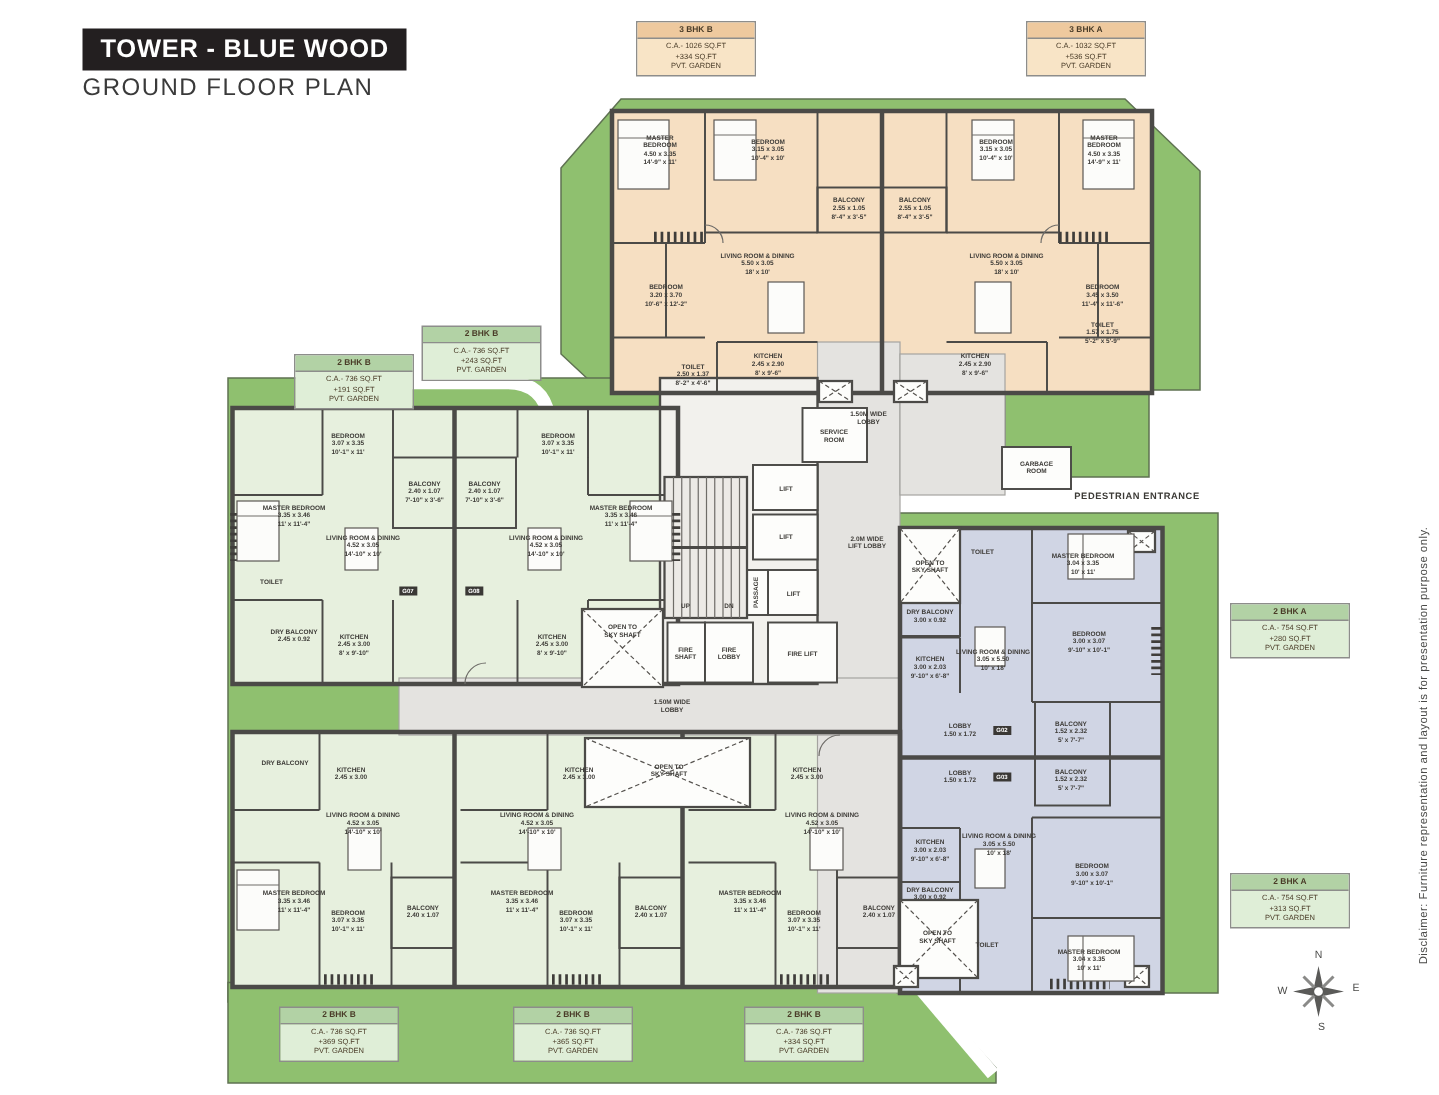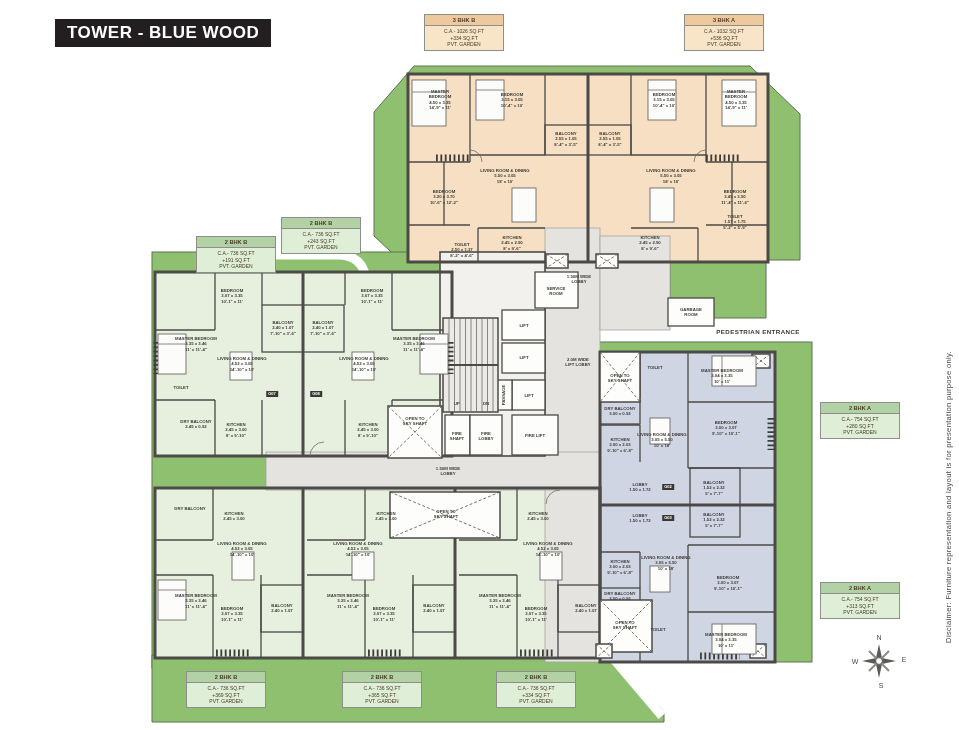--- a/index.html
+++ b/index.html
@@ -181,20 +181,21 @@
     <path class="thin" d="M470,150 a12,12 0 0 1 12,12 M706,150 a12,12 0 0 0 -12,12 M310,456 a14,14 0 0 1 14,-14 M560,490 a14,14 0 0 0 -14,14"></path>
 
     <g transform="translate(879,661)">
       <path d="M0,-17 L3,-3 L-3,-3 Z M0,17 L3,3 L-3,3 Z M-17,0 L-3,3 L-3,-3 Z M17,0 L3,3 L3,-3 Z" fill="#5a5a58"></path>
       <path d="M-10,-10 L-2,-2 M10,-10 L2,-2 M-10,10 L-2,2 M10,10 L2,2" stroke="#8a8a88" stroke-width="2"></path>
       <circle r="3.4" fill="#fff" stroke="#5a5a58" stroke-width="1"></circle>
     </g>
   </svg>
 
   <div class="title-box">TOWER - BLUE WOOD</div>
+  <div class="subtitle">GROUND FLOOR PLAN</div>
 
   <div class="ped-label" style="left:758px;top:331px">PEDESTRIAN ENTRANCE</div>
 
   <div class="disclaimer">Disclaimer: Furniture representation and layout is for presentation purpose only.</div>
 
   <span class="compass-letter" style="left:879px;top:637px">N</span>
   <span class="compass-letter" style="left:904px;top:659px">E</span>
   <span class="compass-letter" style="left:881px;top:685px">S</span>
   <span class="compass-letter" style="left:855px;top:661px">W</span>
 

